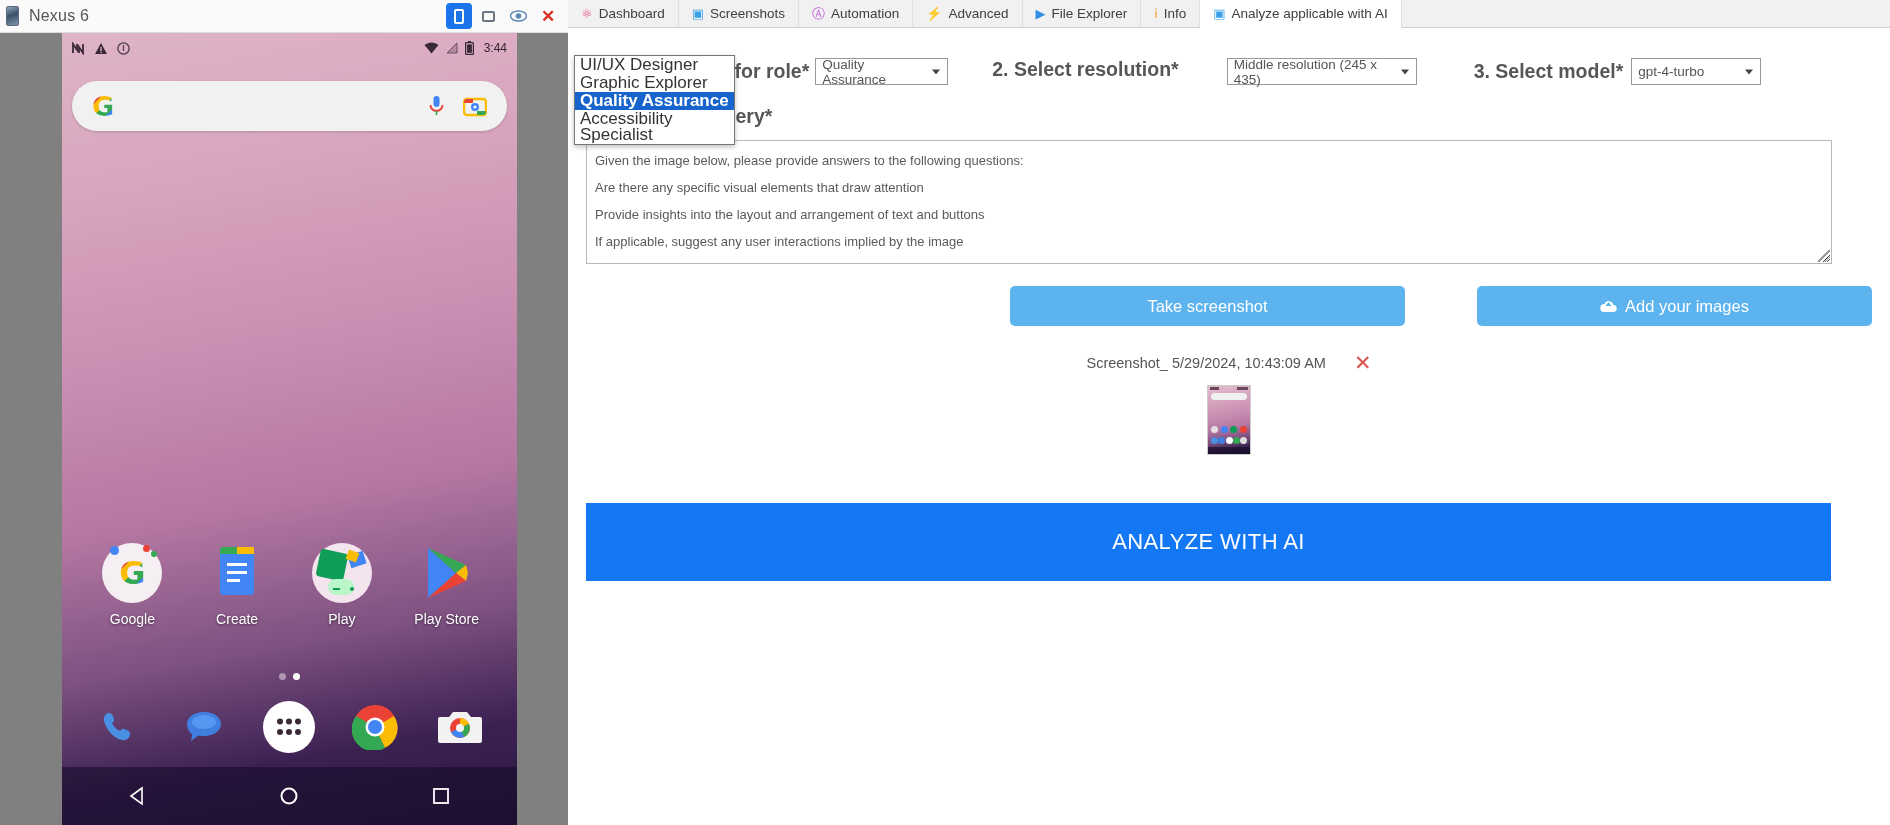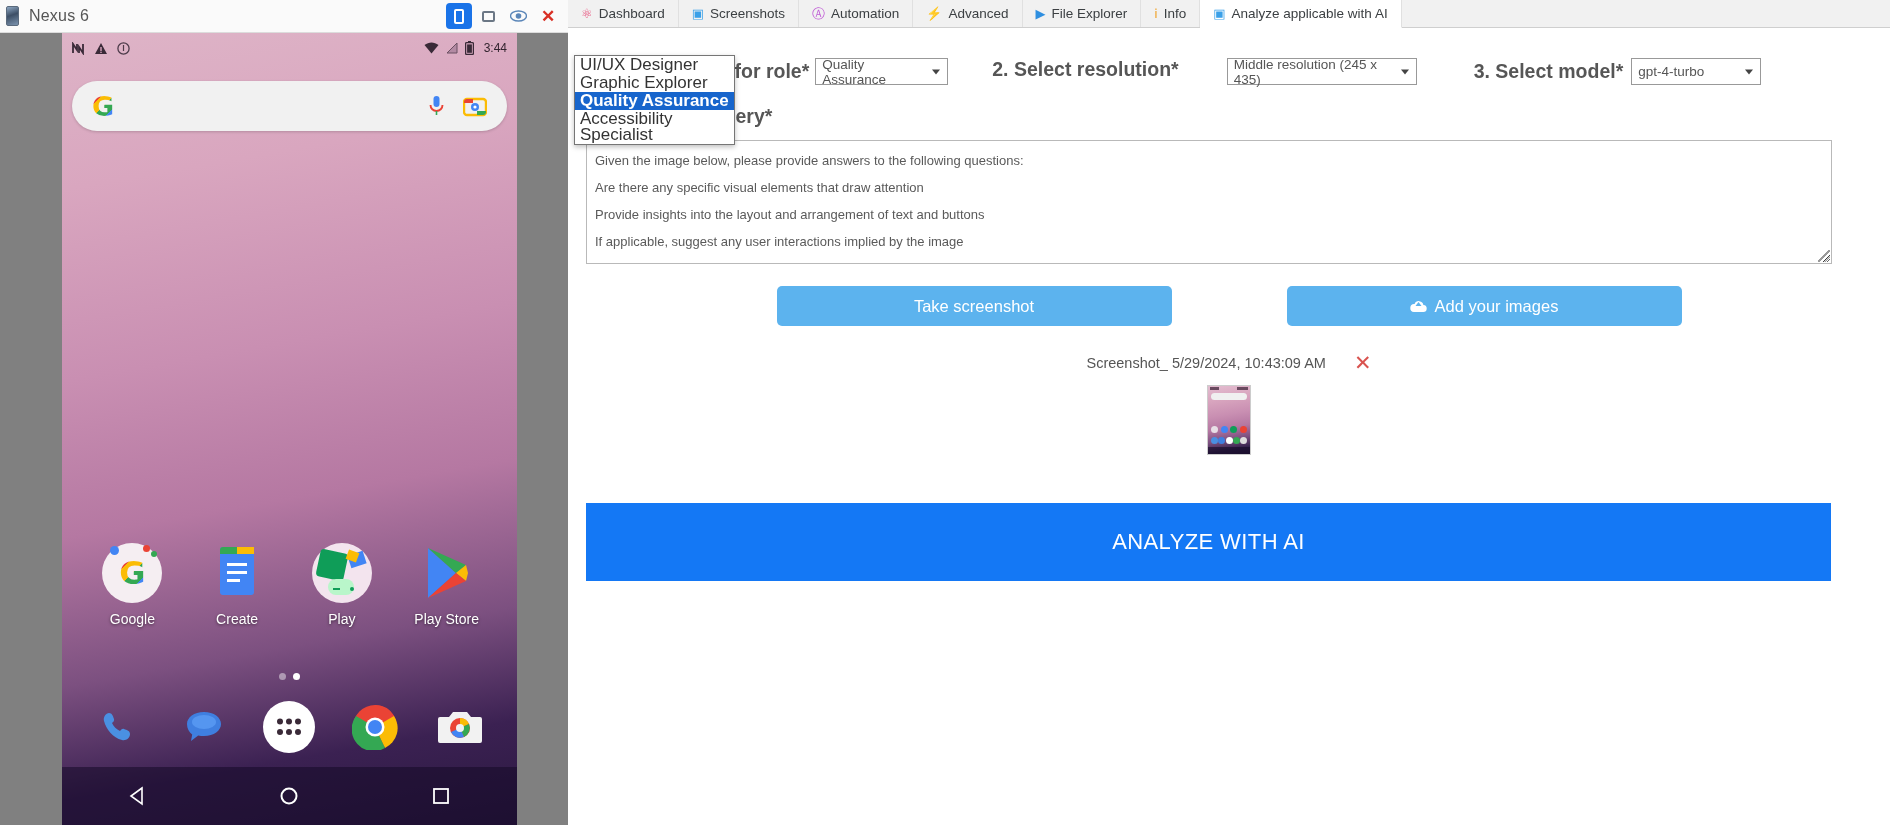--- a/index.html
+++ b/index.html
@@ -192,21 +192,21 @@
     resize: both;
   }
   .ta-line { font-size: 13px; color: #5a5a5a; line-height: 27px; white-space: nowrap; }
   #ta-resize {
     position: absolute; right: 1px; bottom: 1px; width: 12px; height: 12px;
     background:
       linear-gradient(135deg, transparent 0 45%, #9a9a9a 45% 55%, transparent 55% 100%),
       linear-gradient(135deg, transparent 0 70%, #9a9a9a 70% 80%, transparent 80% 100%);
   }
 
-  #row-buttons { display: flex; justify-content: center; gap: 115px; margin-top: 22px; }
+  #row-buttons { display: flex; justify-content: flex-end; gap: 72px; margin-top: 22px; }
   .big-btn {
     width: 395px; height: 40px; border-radius: 5px; border: none;
     background: #5cb3ee; color: #fff; font-size: 16.5px; cursor: pointer;
     display: flex; align-items: center; justify-content: center; gap: 8px;
     font-family: "Liberation Sans", sans-serif;
   }
 
   #file-row {
     margin-top: 26px; display: flex; align-items: center;
     justify-content: center; gap: 28px;

